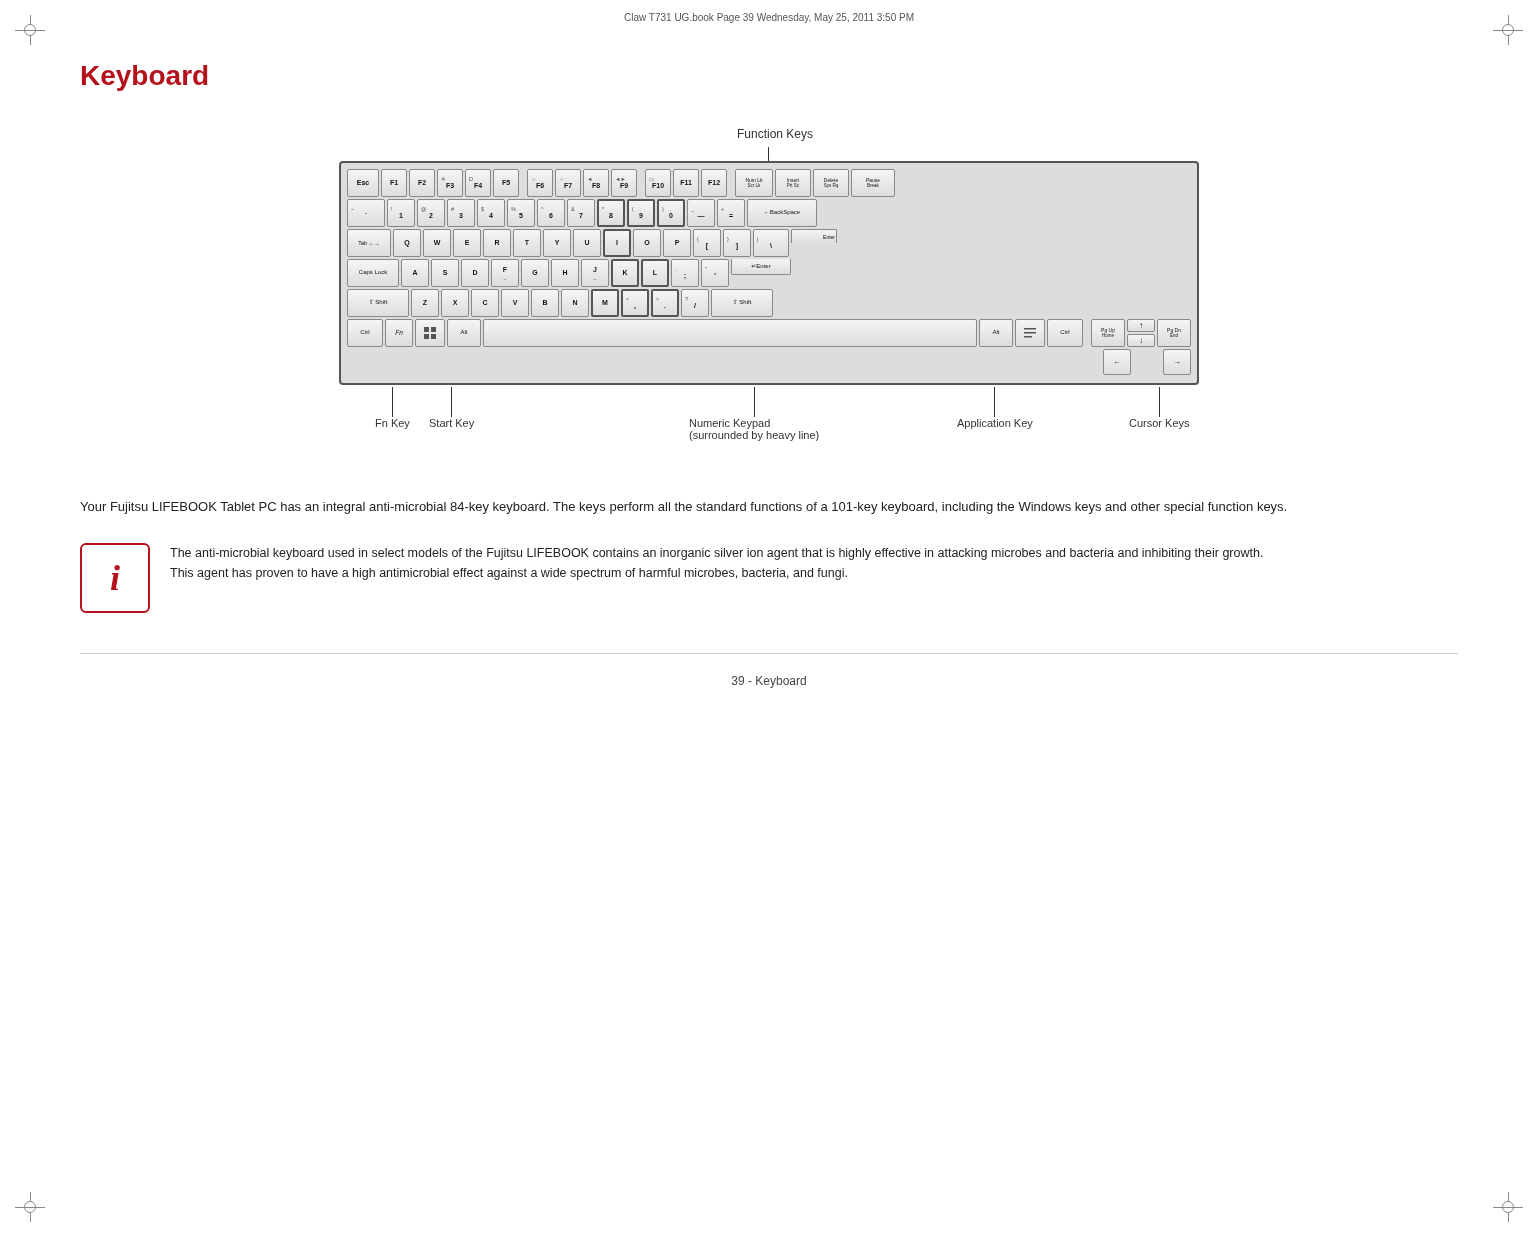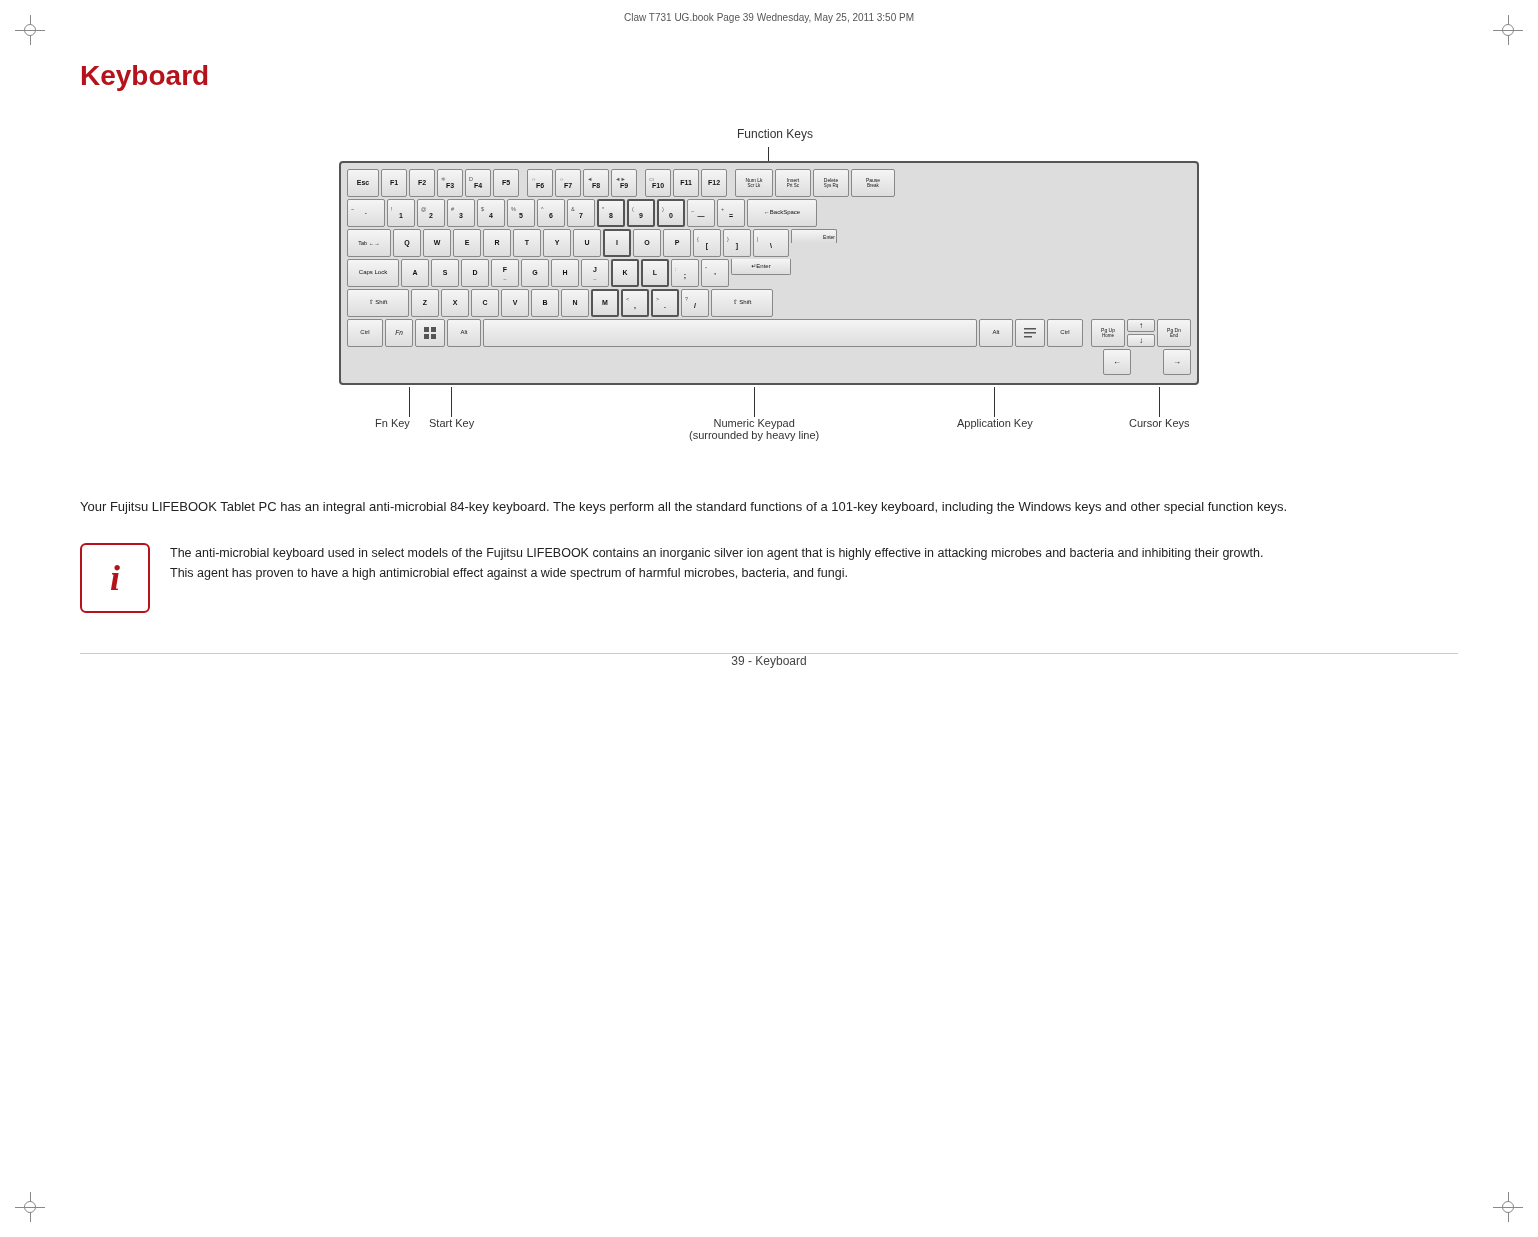--- a/index.html
+++ b/index.html
@@ -166,21 +166,21 @@
       color: #222;
       flex: 1;
     }
 
     
     .page-number {
       text-align: center;
       font-size: 12px;
       color: #444;
       margin-top: 40px;
-      padding-top: 0;
+      padding-top: 20px;
       border-top: 1px solid #ccc;
     }
 
     
     .kb-outer {
       border: 2px solid #555;
       background: #ddd;
       padding: 6px;
       width: 860px;
       border-radius: 4px;
@@ -599,33 +599,33 @@
             <div style="width:28px;"></div>
             <div class="k k-arr">
                 <span style="font-size:8px;">→</span>
               </div>
           </div>
         </div>
       </div>
 
       <div style="width:860px;position:relative;height:90px;margin-top:2px;">
 
-        <div style="position:absolute;left:36px;top:0;display:flex;flex-direction:column;align-items:flex-end;">
+        <div style="position:absolute;left:36px;top:0;display:flex;flex-direction:column;align-items:center;">
           <div style="width:1px;height:30px;background:#333;"></div>
           <div style="font-size:11px;color:#333;white-space:nowrap;">Fn Key</div>
         </div>
 
         <div style="position:absolute;left:90px;top:0;display:flex;flex-direction:column;align-items:center;">
           <div style="width:1px;height:30px;background:#333;"></div>
           <div style="font-size:11px;color:#333;white-space:nowrap;">Start Key</div>
         </div>
 
         <div style="position:absolute;left:350px;top:0;display:flex;flex-direction:column;align-items:center;">
           <div style="width:1px;height:30px;background:#333;"></div>
-          <div style="font-size:11px;color:#333;white-space:nowrap;text-align:center;">Numeric Keypad<br>(surrounded by heavy line)</div>
+          <div style="font-size:11px;color:#333;white-space:nowrap;">Numeric Keypad<br>(surrounded by heavy line)</div>
         </div>
 
         <div style="position:absolute;left:618px;top:0;display:flex;flex-direction:column;align-items:center;">
           <div style="width:1px;height:30px;background:#333;"></div>
           <div style="font-size:11px;color:#333;white-space:nowrap;">Application Key</div>
         </div>
 
         <div style="position:absolute;left:790px;top:0;display:flex;flex-direction:column;align-items:center;">
           <div style="width:1px;height:30px;background:#333;"></div>
           <div style="font-size:11px;color:#333;white-space:nowrap;">Cursor Keys</div>

